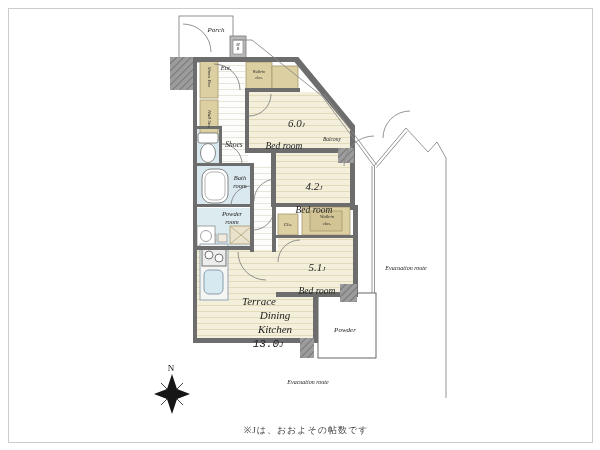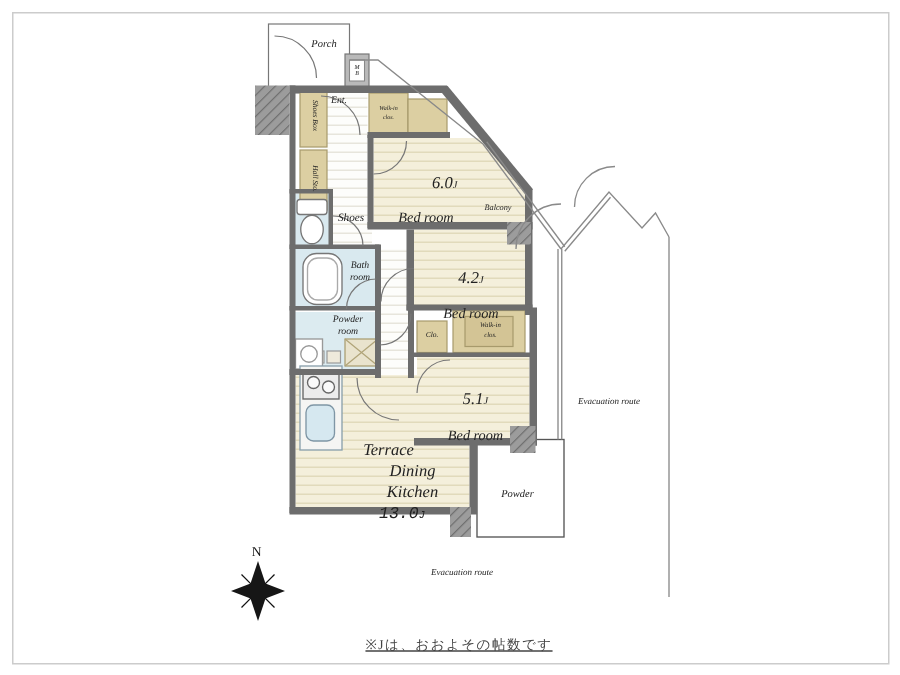--- a/index.html
+++ b/index.html
@@ -14,21 +14,21 @@
   .s11{font-size:11px;}
   .s75{font-size:7.5px;}
   .s7{font-size:7px;}
   .s65{font-size:6.5px;}
   .s6{font-size:6px;}
   .s55{font-size:5.5px;}
   .s5{font-size:5px;}
   .s45{font-size:4.5px;}
   .s4{font-size:4px;}
   .unit{font-size:7px;}
-  .note{font-style:normal;color:#444;font-size:9px;letter-spacing:1px;font-family:"Liberation Serif",serif;text-decoration:underline;}
+  .note{font-style:normal;color:#444;font-size:9px;letter-spacing:1px;font-family:"Liberation Serif",serif;}
   .north{font-style:normal;font-size:9px;color:#111;}
 </style>
 </head>
 <body>
 
 <div id="stage">
   <div class="frame"></div>
 
   <svg width="600" height="450" viewBox="0 0 600 450">
     <defs>

